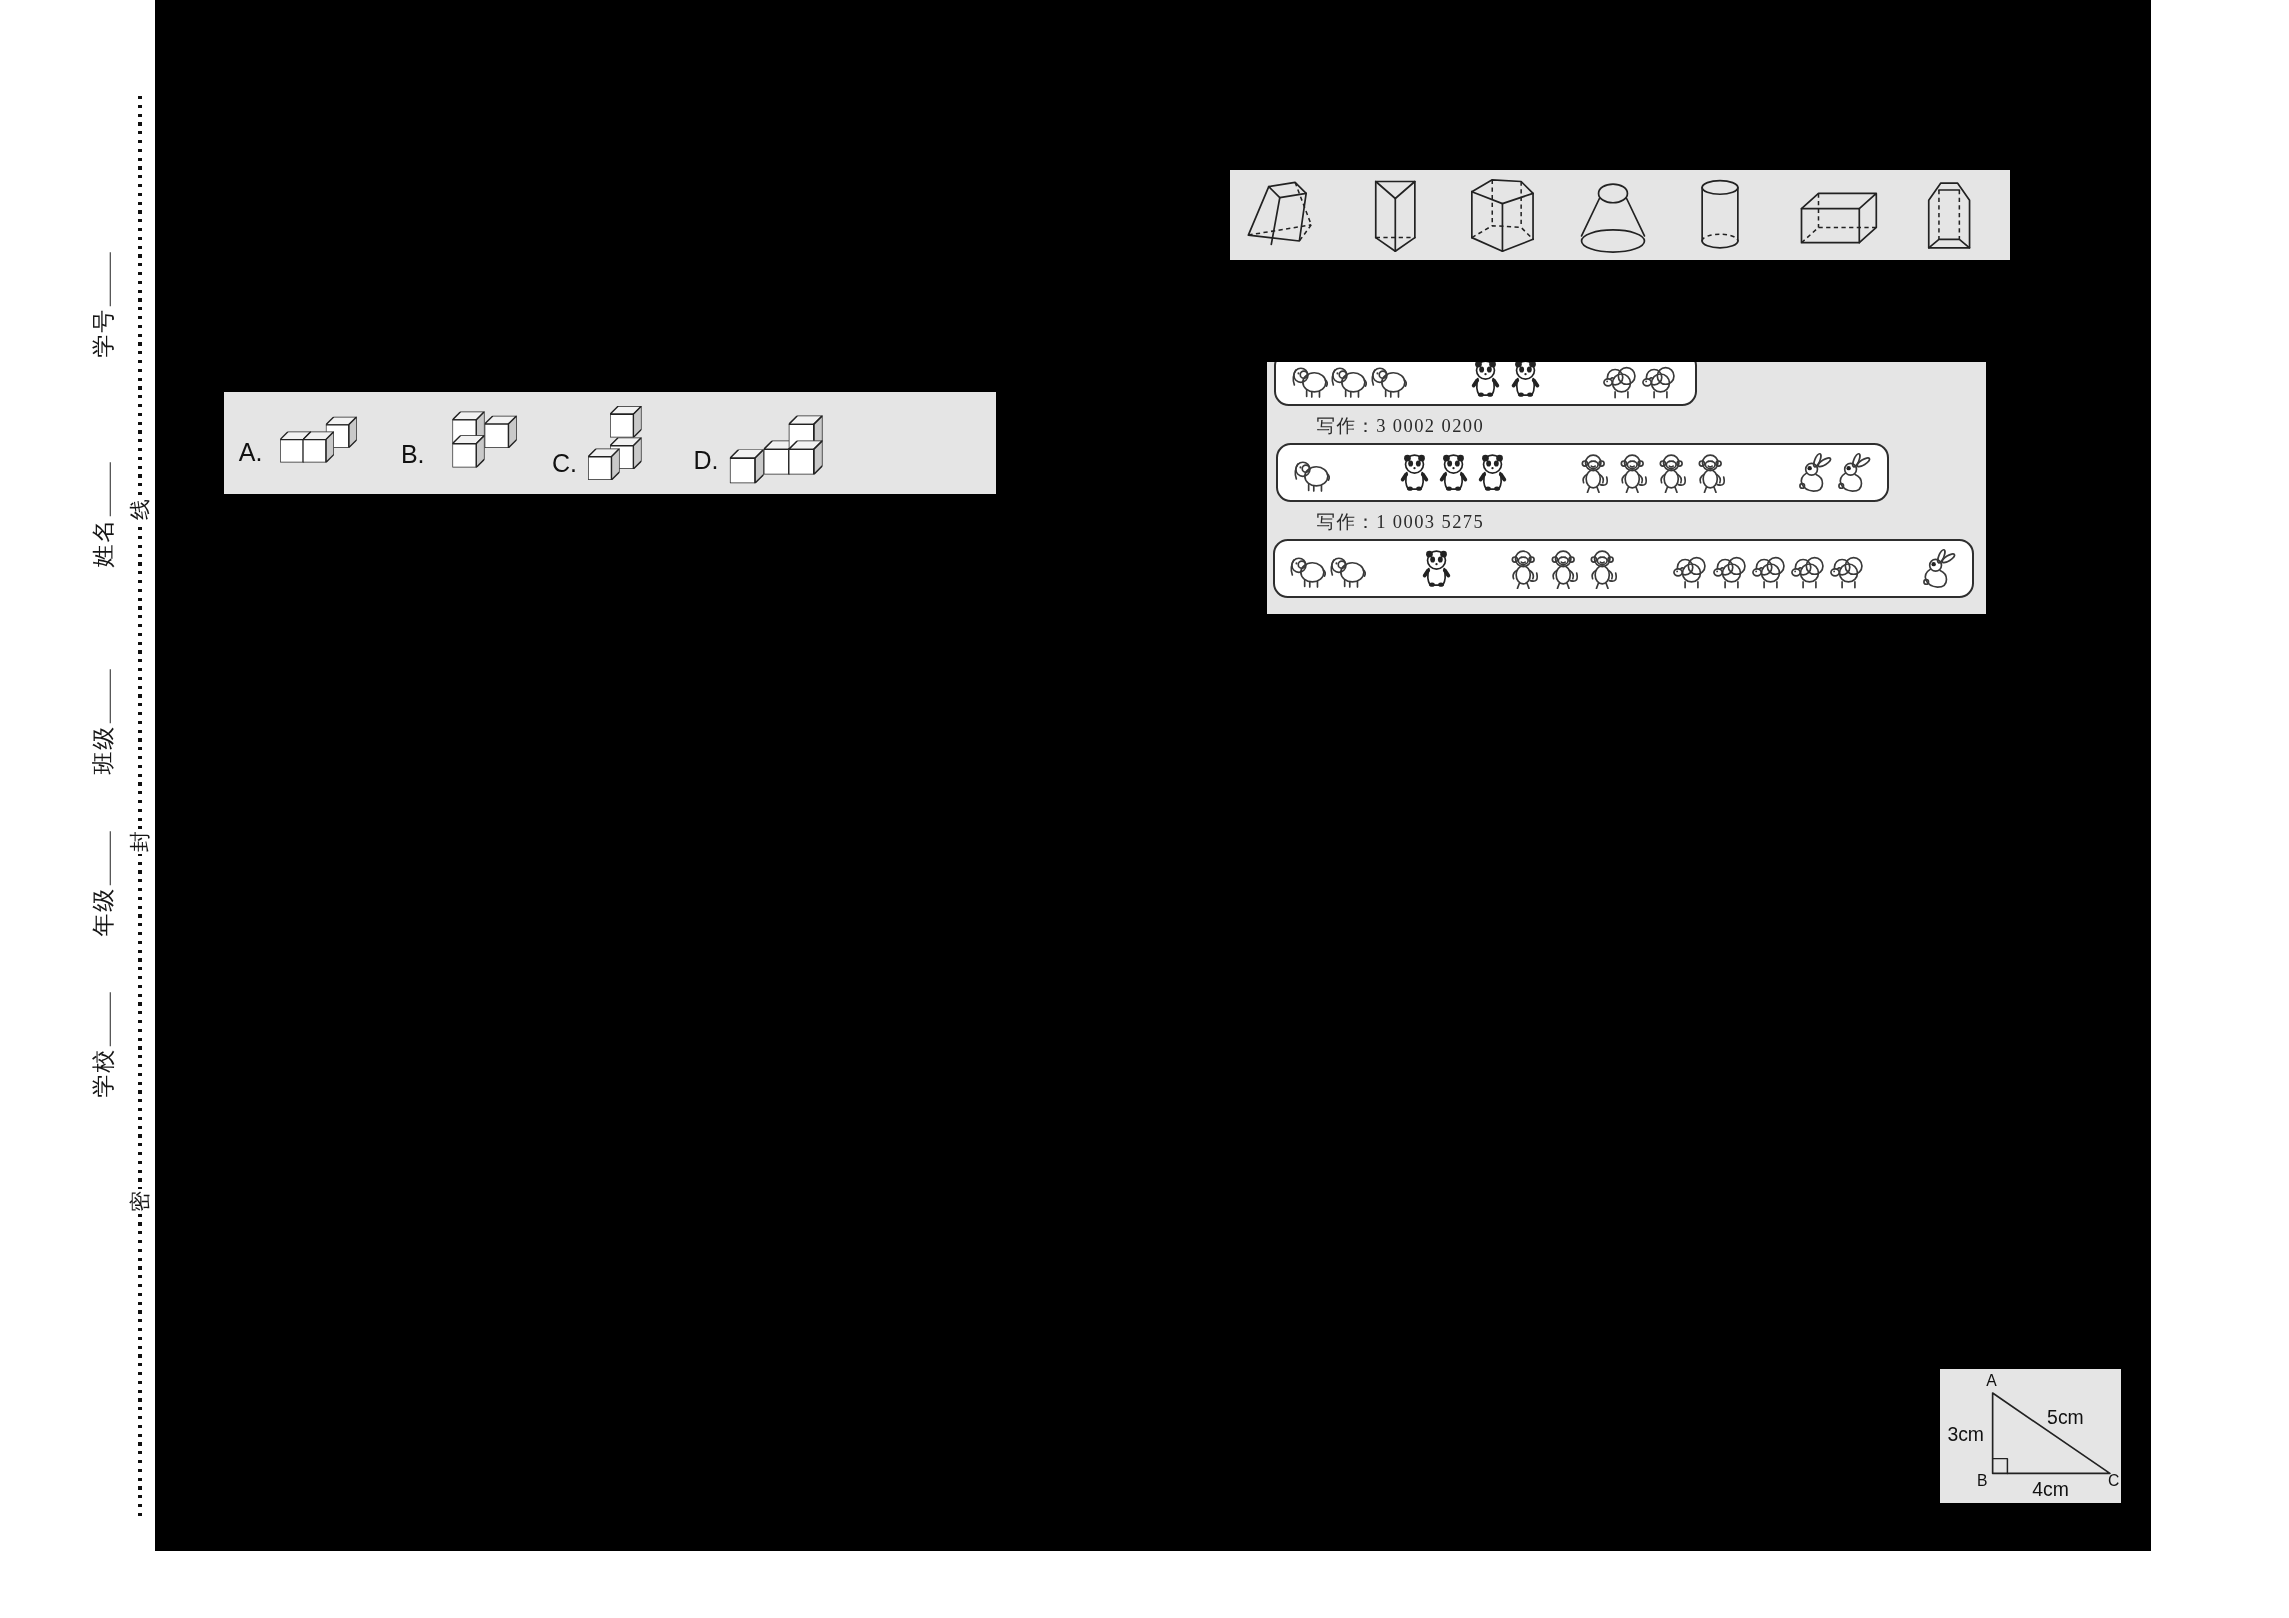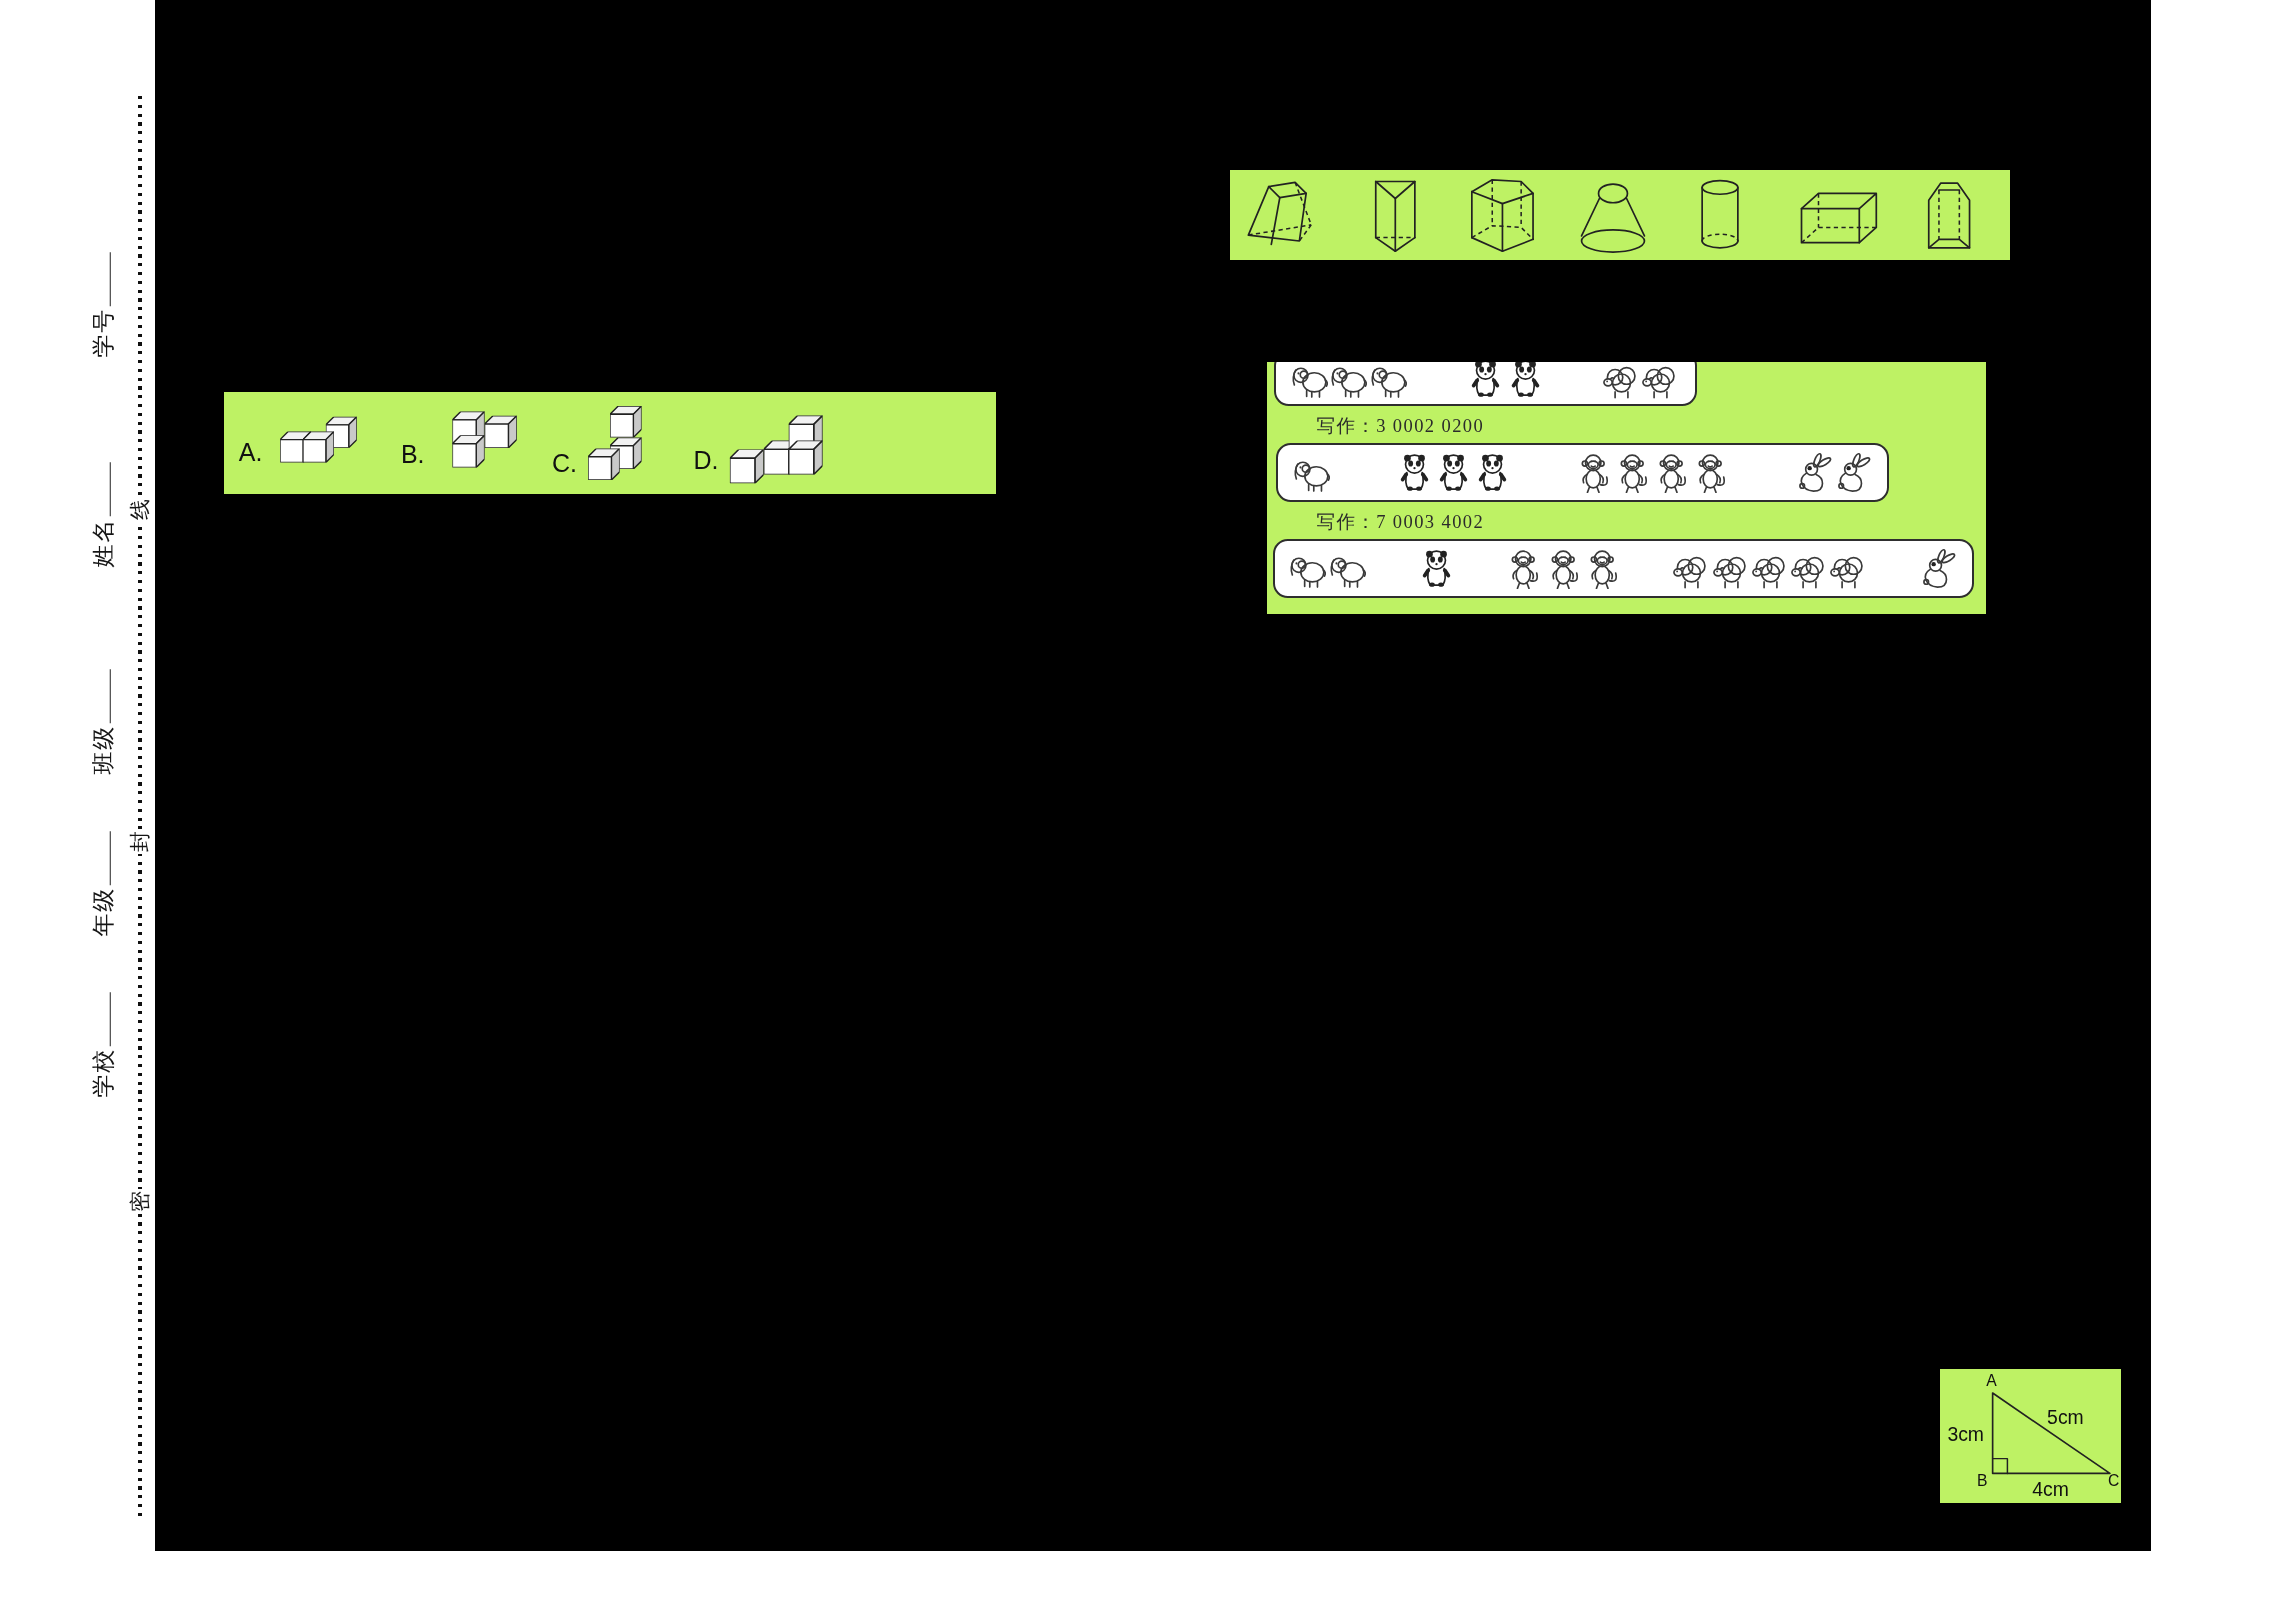--- a/index.html
+++ b/index.html
@@ -35,21 +35,21 @@
     width: 3.7px; height: 1425px;
     background: repeating-linear-gradient(to bottom, #101010 0px, #101010 3.2px, transparent 3.2px, transparent 8.8px);
   }
   .seal-char {
     position: absolute; left: 127px; width: 25px; height: 25px;
     background: #ffffff; color: #151515;
     font-size: 21px; line-height: 25px; text-align: center;
     transform: rotate(-90deg); padding: 0;
   }
   
-  .strip { position: absolute; background: #bef264; }
+  .strip { position: absolute; background: #e5e5e5; }
   #shapes-strip {
     left: 1230px; top: 170px; width: 780px; height: 90px;
     display: flex; align-items: center; justify-content: space-evenly;
   }
   #shapes-strip svg { display: block; }
   #cubes-strip {
     left: 224px; top: 392px; width: 772px; height: 102px;
     display: flex; align-items: center; gap: 24px; padding: 0 9.2px 0 14.8px;
   }
   .cube-option { display: flex; align-items: flex-end; gap: 5.5px; }
@@ -333,21 +333,21 @@
         </div>
         <div class="animal-group">
           <svg viewBox="0 0 32 32">
             <use href="#sym-rabbit" xlink:href="#sym-rabbit"></use>
           </svg>
           <svg viewBox="0 0 32 32">
             <use href="#sym-rabbit" xlink:href="#sym-rabbit"></use>
           </svg>
         </div>
       </div>
-    <div class="panel-caption">写作：7 0003 4002</div>
+    <div class="panel-caption">写作：1 0003 5275</div>
     <div class="animal-row" data-animal-row="2">
         <div class="animal-group">
           <svg viewBox="0 0 32 32">
             <use href="#sym-elephant" xlink:href="#sym-elephant"></use>
           </svg>
           <svg viewBox="0 0 32 32">
             <use href="#sym-elephant" xlink:href="#sym-elephant"></use>
           </svg>
         </div>
         <div class="animal-group">

